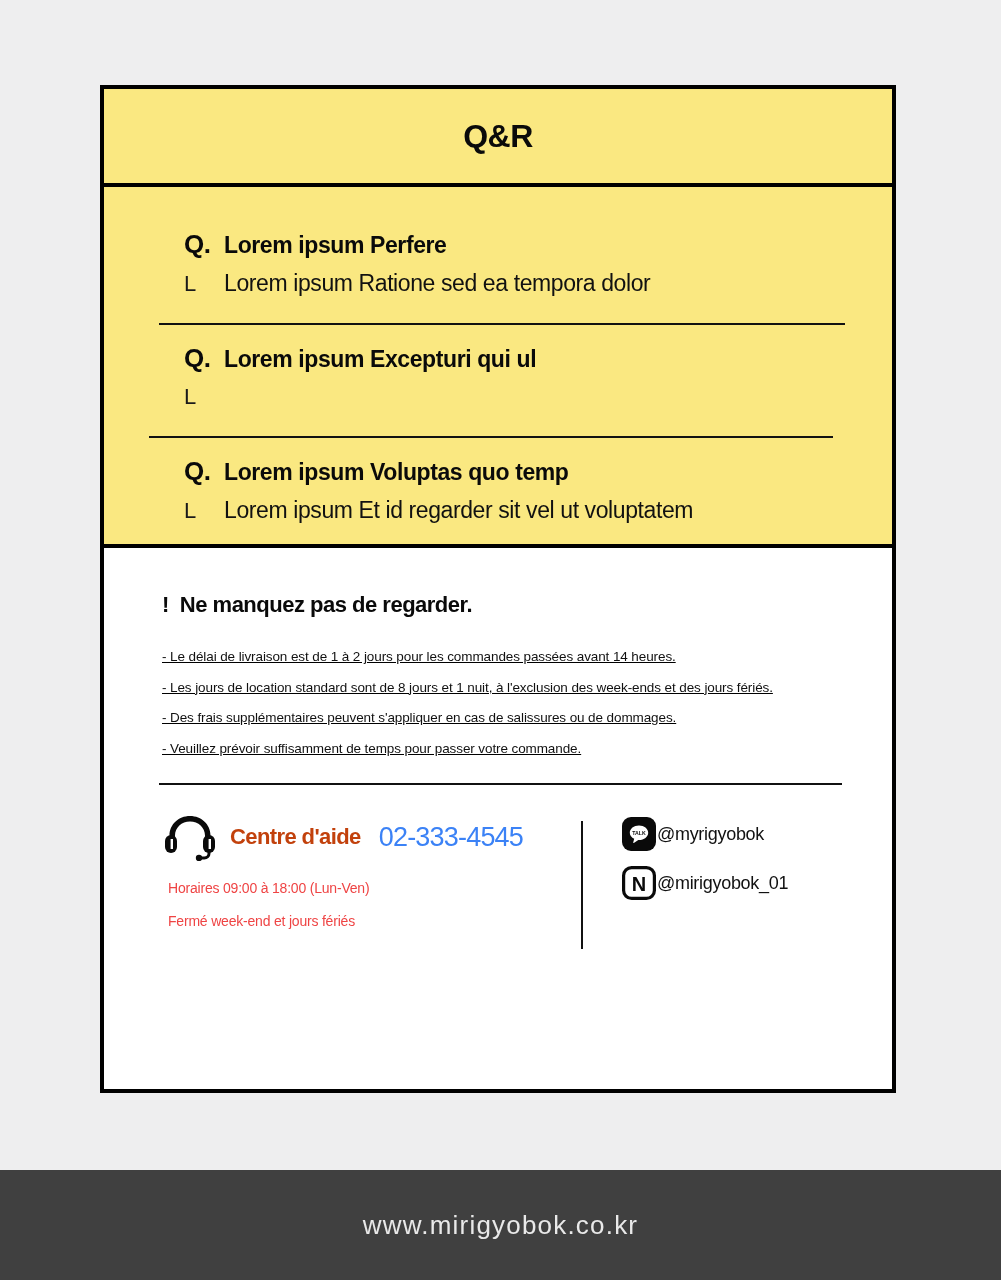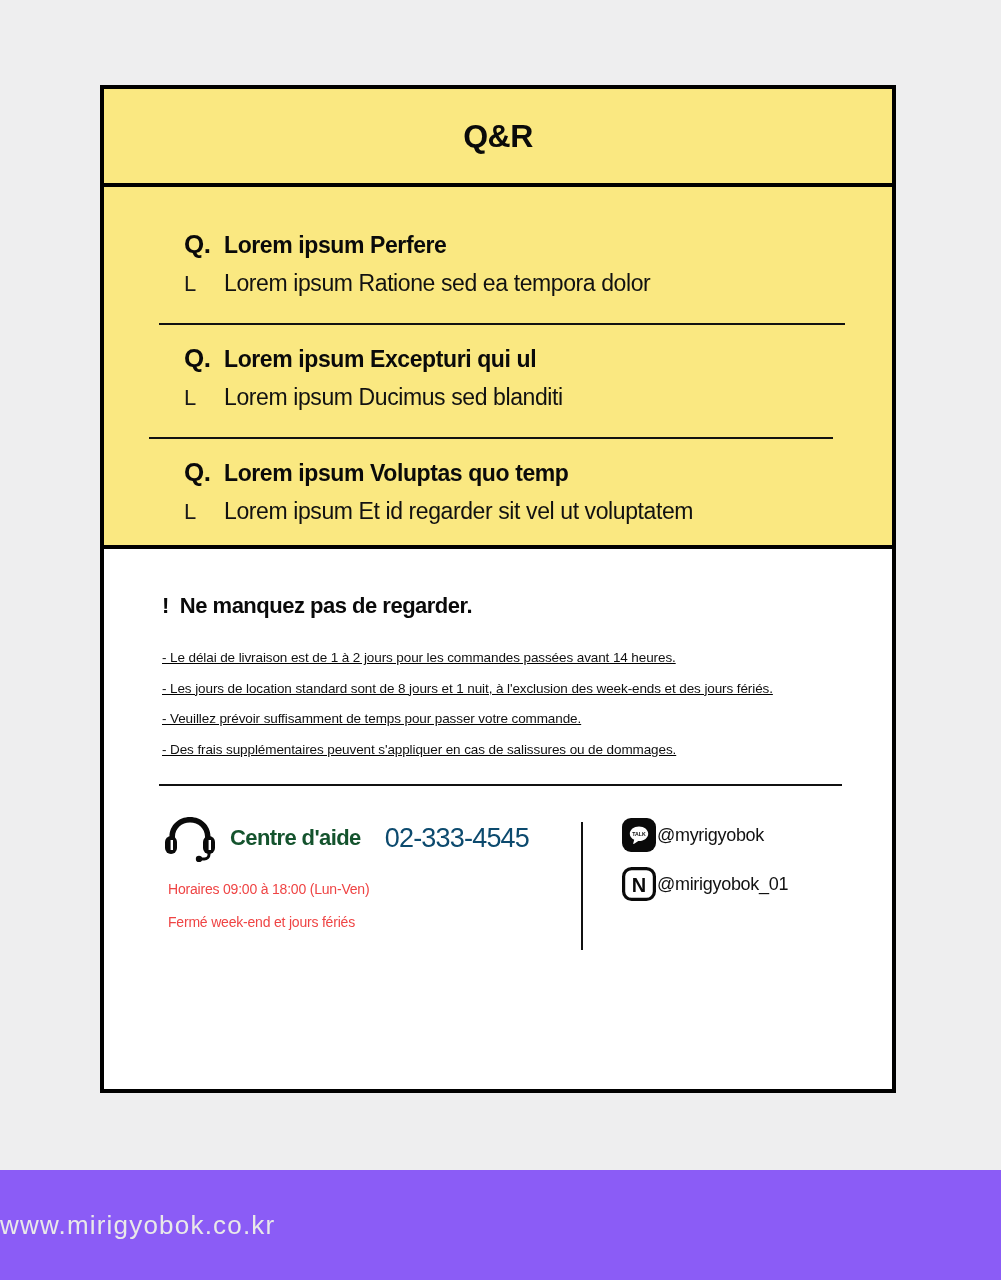--- a/index.html
+++ b/index.html
@@ -163,29 +163,29 @@
     display: flex;
     align-items: center;
     gap: 12px;
   }
 
   .headset-icon { flex: none; width: 56px; height: 48px; }
 
   .help-label {
     font-size: 22px;
     font-weight: 700;
-    color: #14532d;
+    color: #c2410c;
     letter-spacing: -0.6px;
   }
   .help-phone {
     font-size: 27px;
     font-weight: 400;
-    color: #0c4a6e;
+    color: #3b82f6;
     letter-spacing: -0.8px;
-    margin-left: 12px;
+    margin-left: 6px;
   }
 
   .hours {
     margin-top: 19px;
     font-size: 14px;
     color: #ef4444;
     letter-spacing: -0.2px;
     padding-left: 6px;
   }
   .hours + .hours { margin-top: 17px; }
@@ -216,23 +216,24 @@
   }
   .social-icon { flex: none; width: 34px; height: 34px; }
 
   
   .footer {
     position: absolute;
     left: 0;
     top: 1170px;
     width: 1001px;
     height: 110px;
-    background: #8b5cf6;
+    background: #404040;
     display: flex;
     align-items: center;
+    justify-content: center;
   }
   .footer-url {
     color: #e9e9e9;
     font-size: 26px;
     letter-spacing: 1.2px;
     font-weight: 400;
   }
 </style>
 </head>
 <body>
@@ -259,21 +260,20 @@
       </div>
       <div class="qa-divider d1"></div>
 
       <div class="qa-item">
         <div class="qa-row qa-question">
           <span class="q-mark">Q.</span>
           <span class="q-text">Lorem ipsum Excepturi qui ul</span>
         </div>
         <div class="qa-row qa-answer">
           <span class="a-mark">L</span>
-          <span class="a-text">Lorem ipsum Ducimus sed blanditi</span>
         </div>
       </div>
       <div class="qa-divider d2"></div>
 
       <div class="qa-item">
         <div class="qa-row qa-question">
           <span class="q-mark">Q.</span>
           <span class="q-text">Lorem ipsum Voluptas quo temp</span>
         </div>
         <div class="qa-row qa-answer">
@@ -287,22 +287,22 @@
     <div class="notice">
 
       <div class="notice-title">
         <span class="notice-bang">!</span>
         <span>Ne manquez pas de regarder.</span>
       </div>
 
       <ul class="notice-list">
         <li>- Le délai de livraison est de 1 à 2 jours pour les commandes passées avant 14 heures.</li>
         <li>- Les jours de location standard sont de 8 jours et 1 nuit, à l'exclusion des week-ends et des jours fériés.</li>
+        <li>- Des frais supplémentaires peuvent s'appliquer en cas de salissures ou de dommages.</li>
         <li>- Veuillez prévoir suffisamment de temps pour passer votre commande.</li>
-        <li>- Des frais supplémentaires peuvent s'appliquer en cas de salissures ou de dommages.</li>
       </ul>
 
       <div class="section-divider"></div>
 
       <div class="contact-area">
 
         <div class="contact-left">
           <div class="contact-head">
             <svg class="headset-icon" viewBox="0 0 56 48">
               <path d="M28 3C16.4 3 7.5 11.6 7.5 22.5v5.5h5.5v-5.5C13 14.7 19.6 8.5 28 8.5s15 6.2 15 14v5.5h5.5v-5.5C48.5 11.6 39.6 3 28 3z" fill="#0a0a0a"></path>

